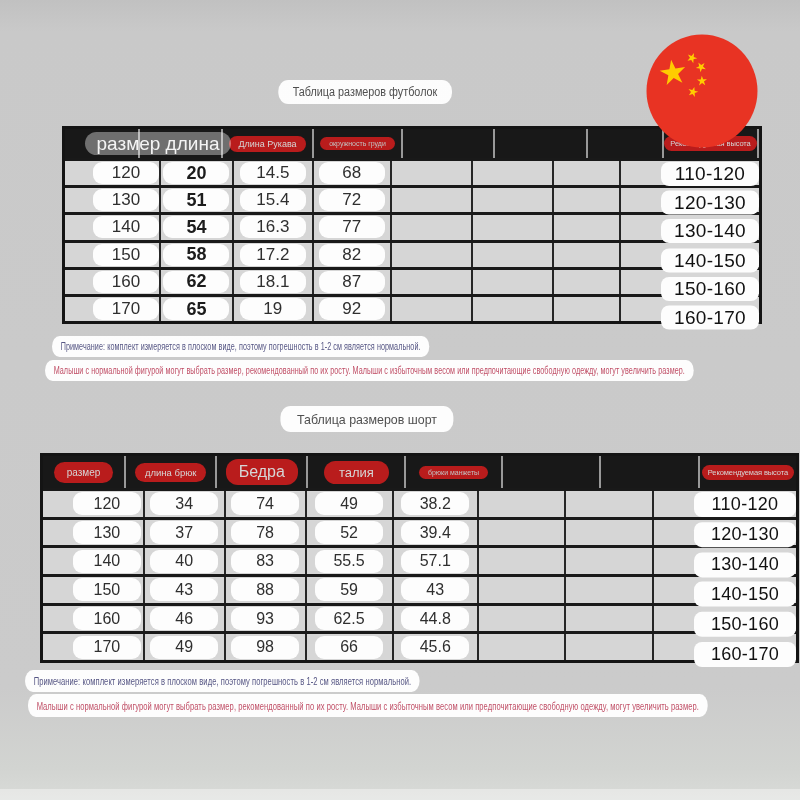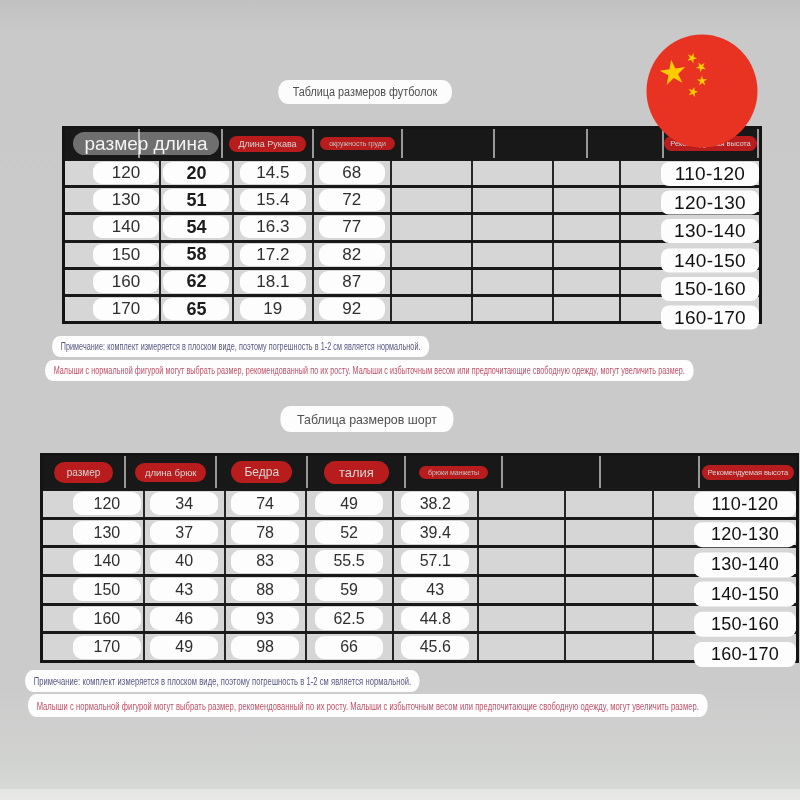--- a/index.html
+++ b/index.html
@@ -35,25 +35,25 @@
   .t1 .thead, .t1 .trow { grid-template-columns:75fr 83fr 91fr 89fr 92fr 93fr 76fr 95fr; }
   .t2 .thead, .t2 .trow { grid-template-columns:83fr 91fr 91fr 98fr 96fr 98fr 99fr 96fr; }
   .hcell { border-right:2px solid #999; display:flex; align-items:center; justify-content:center; overflow:visible; }
   .hcell:last-child { border-right:none; }
   .hpill { background:#b91c1c; color:#d6d6d6; border-radius:10px; padding:3px 9px; white-space:nowrap; }
   .hp-sleeve { font-size:9px; }
   .hp-chest { font-size:7px; color:#c2c2c2; }
   .hp-height { font-size:7.5px; letter-spacing:-.1px; padding:3px 6px; }
   .hp-size2 { font-size:10px; padding:5px 13px; border-radius:12px; }
   .hp-plen { font-size:9.5px; padding:4px 10px; }
-  .hp-hips { font-size:12px; padding:4px 13px; border-radius:12px; }
+  .hp-hips { font-size:16px; padding:4px 13px; border-radius:12px; }
   .hp-waist { font-size:13px; padding:4px 15px; border-radius:12px; }
   .hp-cuffs { font-size:7px; color:#c2c2c2; }
   .merged-pill {
-    position:absolute; left:8px; top:3px; width:146px; height:23px;
+    position:absolute; left:20px; top:3px; width:146px; height:23px;
     background:rgba(255,255,255,.38); border-radius:12px; color:#f4f4f4;
     display:flex; align-items:center; justify-content:center; font-size:19px; white-space:nowrap;
   }
   .trow { display:grid; height:27.2px; border-top:3px solid #191919; box-sizing:border-box; background:#d6d6d6;padding-left:28px; }
   .t2 .trow { height:28.7px; }
   .tcell { border-right:2px solid #262626; display:flex; align-items:center; justify-content:center; overflow:visible; }
   .tcell:last-child { border-right:none; }
   .pill {
     display:inline-flex; align-items:center; justify-content:center;
     min-width:50px; height:22px; padding:0 8px; border-radius:9px;

